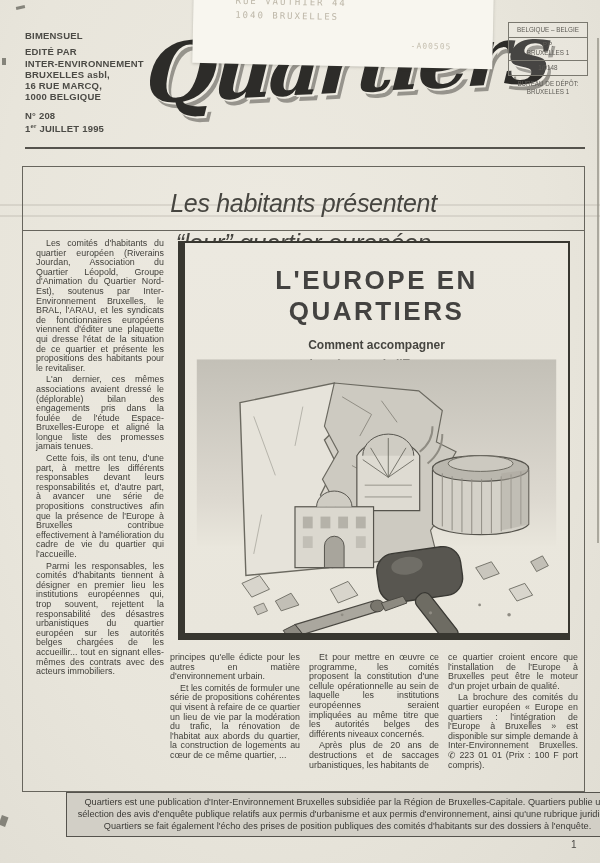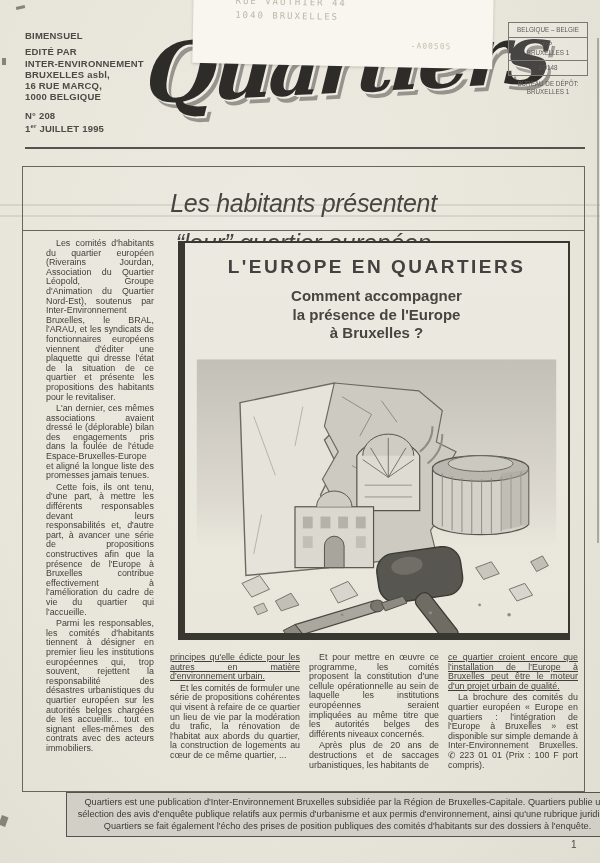--- a/index.html
+++ b/index.html
@@ -37,38 +37,38 @@
   .article-box{position:absolute;left:22px;top:166px;width:561px;height:624px;
                border:1.5px solid #67655d;}
   .headline{text-align:center;padding-top:10px;height:52.5px;
             border-bottom:1.5px solid #67655d;
             font-style:italic;font-size:25px;line-height:28px;color:#46454100;
             color:#464540;letter-spacing:-.3px;}
   .headline p{margin:12px;}
   .col-left{position:absolute;left:9px;top:72px;width:136px;height:546px;
             font-size:8.9px;line-height:9.6px;text-align:justify;overflow:hidden;
             color:#403f3a;}
-  .col-left p{margin:0 14px 2px;text-indent:10px;}
+  .col-left p{margin:0 4px 2px;text-indent:10px;}
   
   .feature{position:absolute;left:155px;top:74px;width:392px;height:399px;
            border:2px solid #383730;border-left-width:7px;border-bottom-width:7px;
            box-sizing:border-box;background:linear-gradient(#ece9e0,#e9e6dc);}
-  .feature h1{margin:13px 4px 0;text-align:center;font-size:19px;letter-spacing:2.5px;
+  .feature h1{margin:22px 4px 0;text-align:center;font-size:26px;letter-spacing:2.5px;
               color:#434240;font-weight:bold;}
-  .feature .sub{margin:0;text-align:center;font-size:15px;line-height:18.5px;
+  .feature .sub{margin:0;text-align:center;font-size:12px;line-height:18.5px;
                 font-weight:bold;color:#464540;}
   .sub.first{margin-top:9px;}
   .illus{position:absolute;left:0;bottom:0;width:100%;height:278px;}
   
   .bcols{position:absolute;left:147px;top:486px;width:408px;height:130px;display:flex;
          gap:9px;font-size:8.9px;line-height:9.6px;text-align:justify;overflow:hidden;
          color:#403f3a;}
   .bcol{flex:1;}
   .bcol p{margin:0 0 2px;text-indent:10px;}
-  .bcol p.cont{text-indent:0;text-decoration:underline;}
+  .bcol p.cont{text-indent:0;}
   
   .footer-box{position:absolute;left:18px;top:792px;width:563px;box-sizing:border-box;
               background:#d2cfc6;border:1px solid #55534d;padding:3px 9px;
               font-size:9.2px;line-height:12.2px;text-align:center;color:#3c3b37;margin-left:48px;}
   .page-number{position:absolute;left:571px;top:839px;font-size:10px;color:#4a4945;}
   
   .edge-right{position:absolute;right:1px;top:38px;width:2px;height:505px;background:#97948a;opacity:.75;}
   .streak{position:absolute;left:0;width:600px;height:1.5px;background:#b6b3a9;opacity:.35;}
   .mark{position:absolute;background:#6d6b63;opacity:.8;}
 </style>

